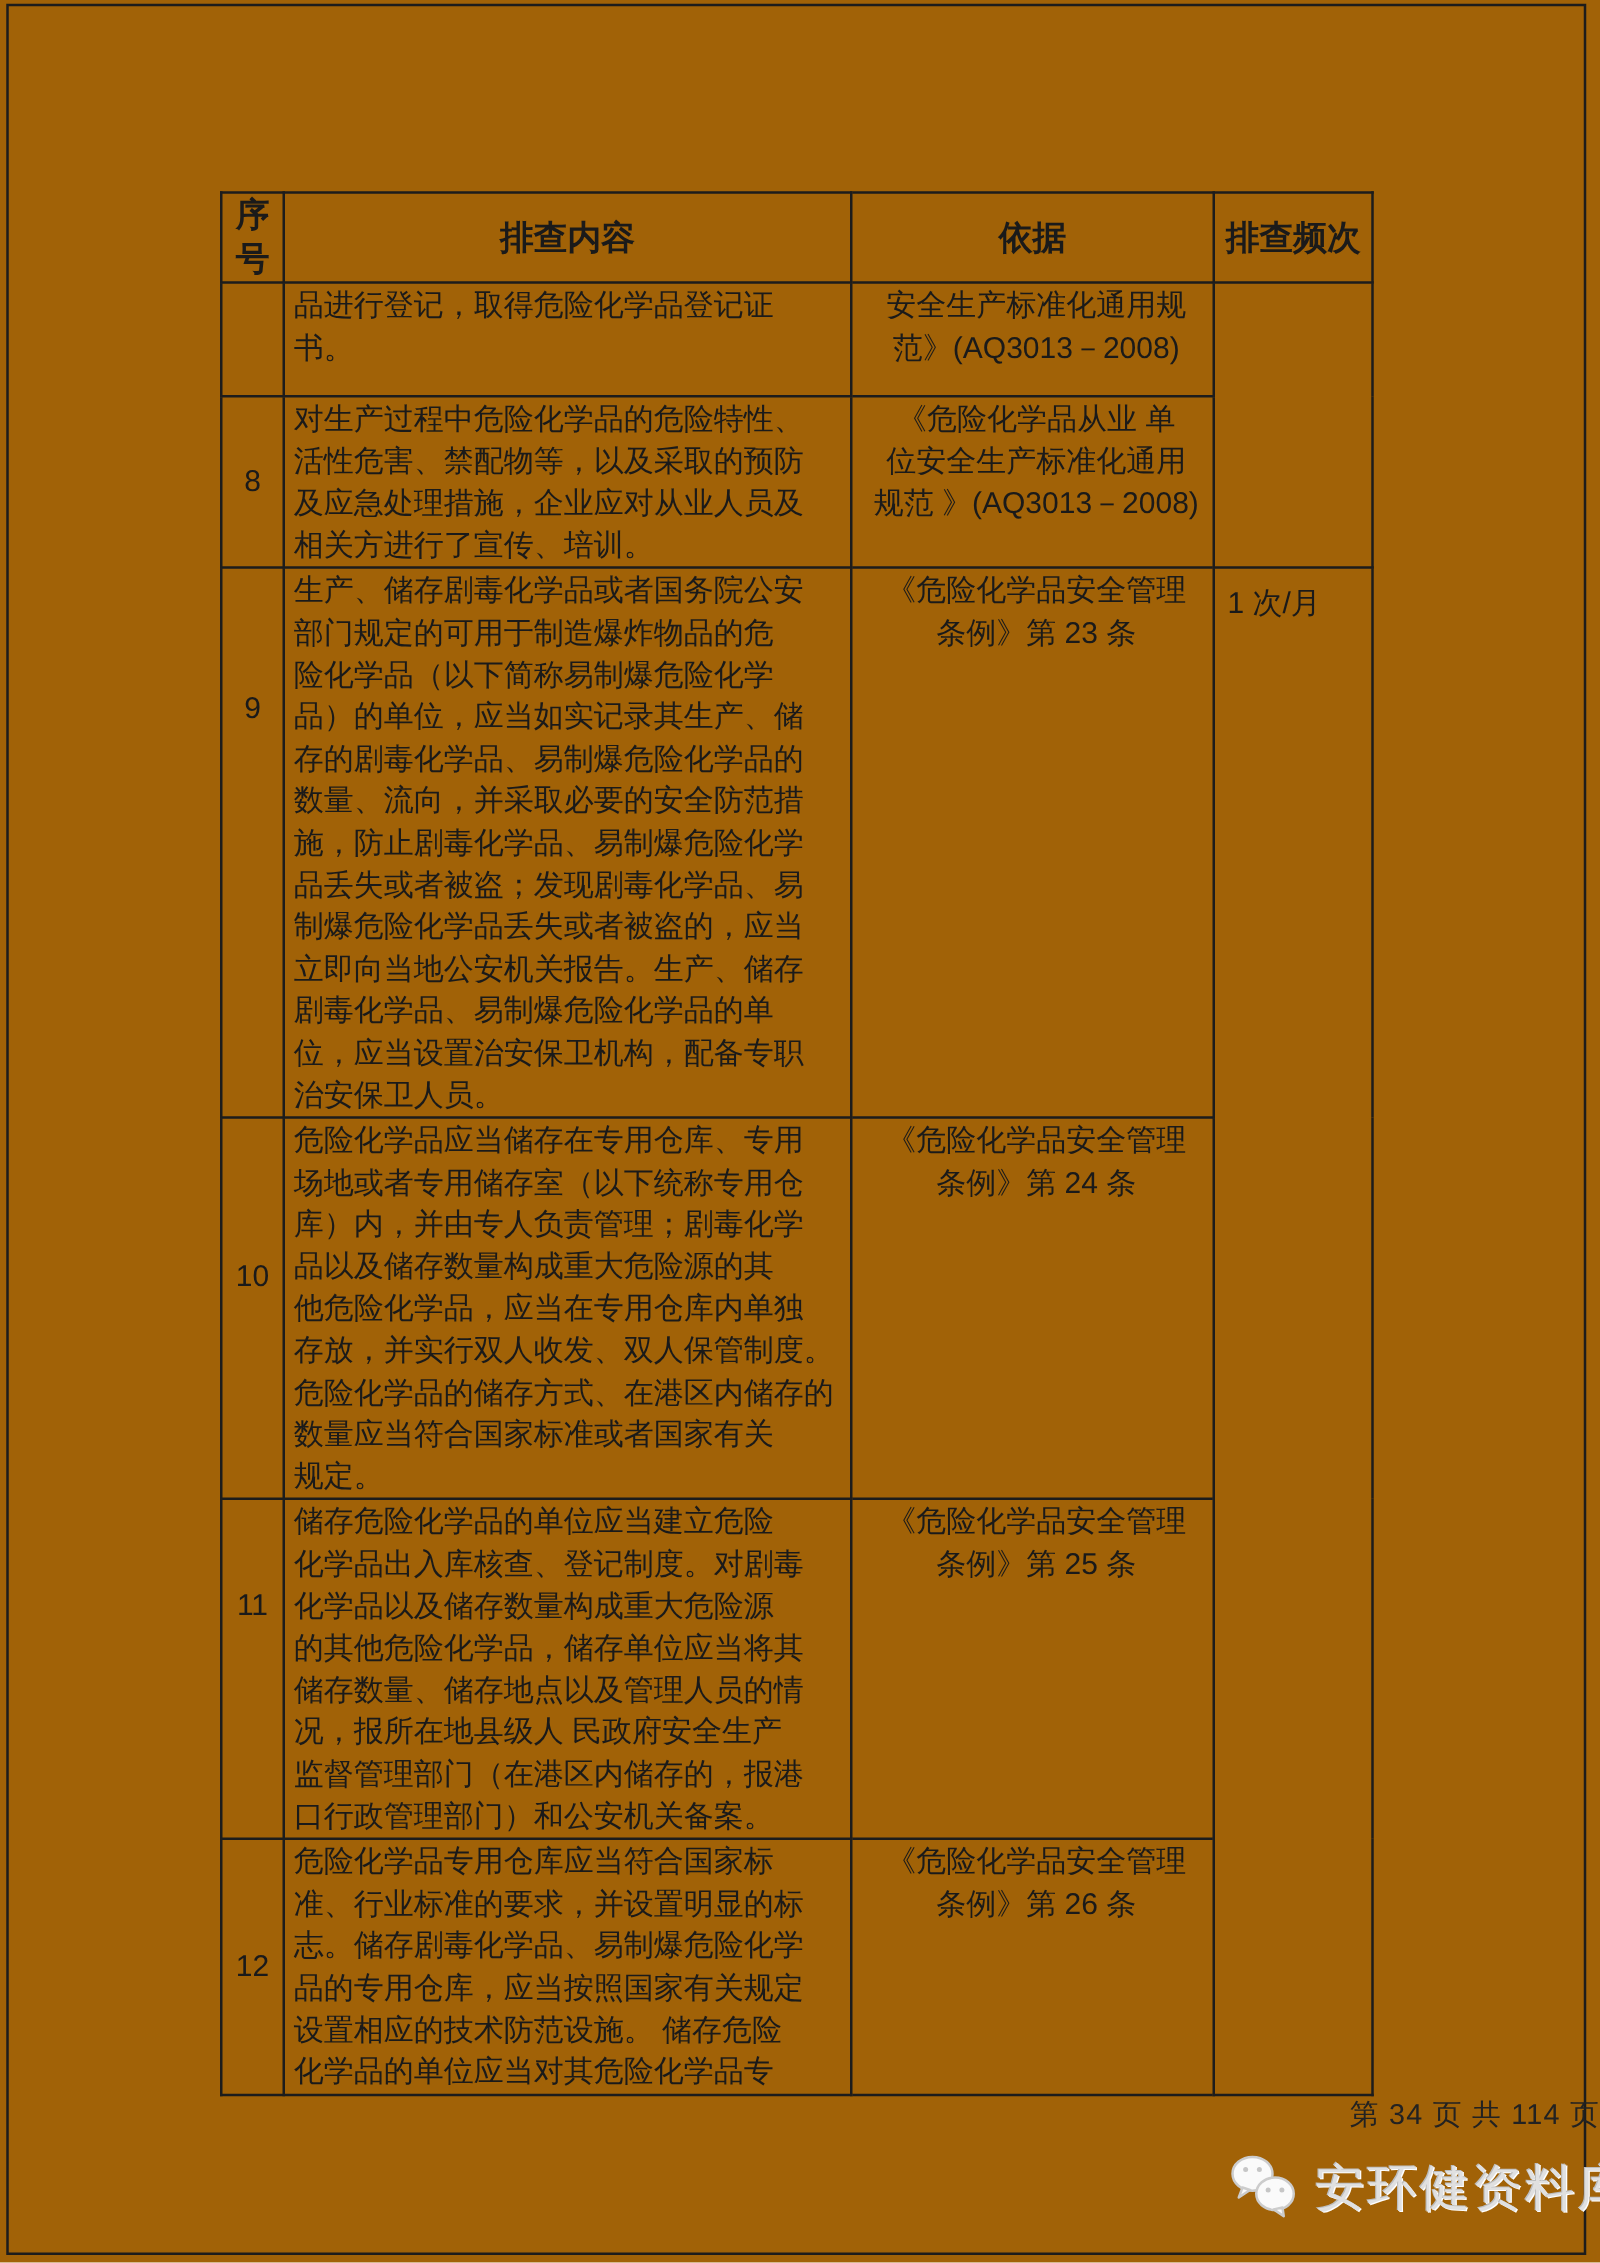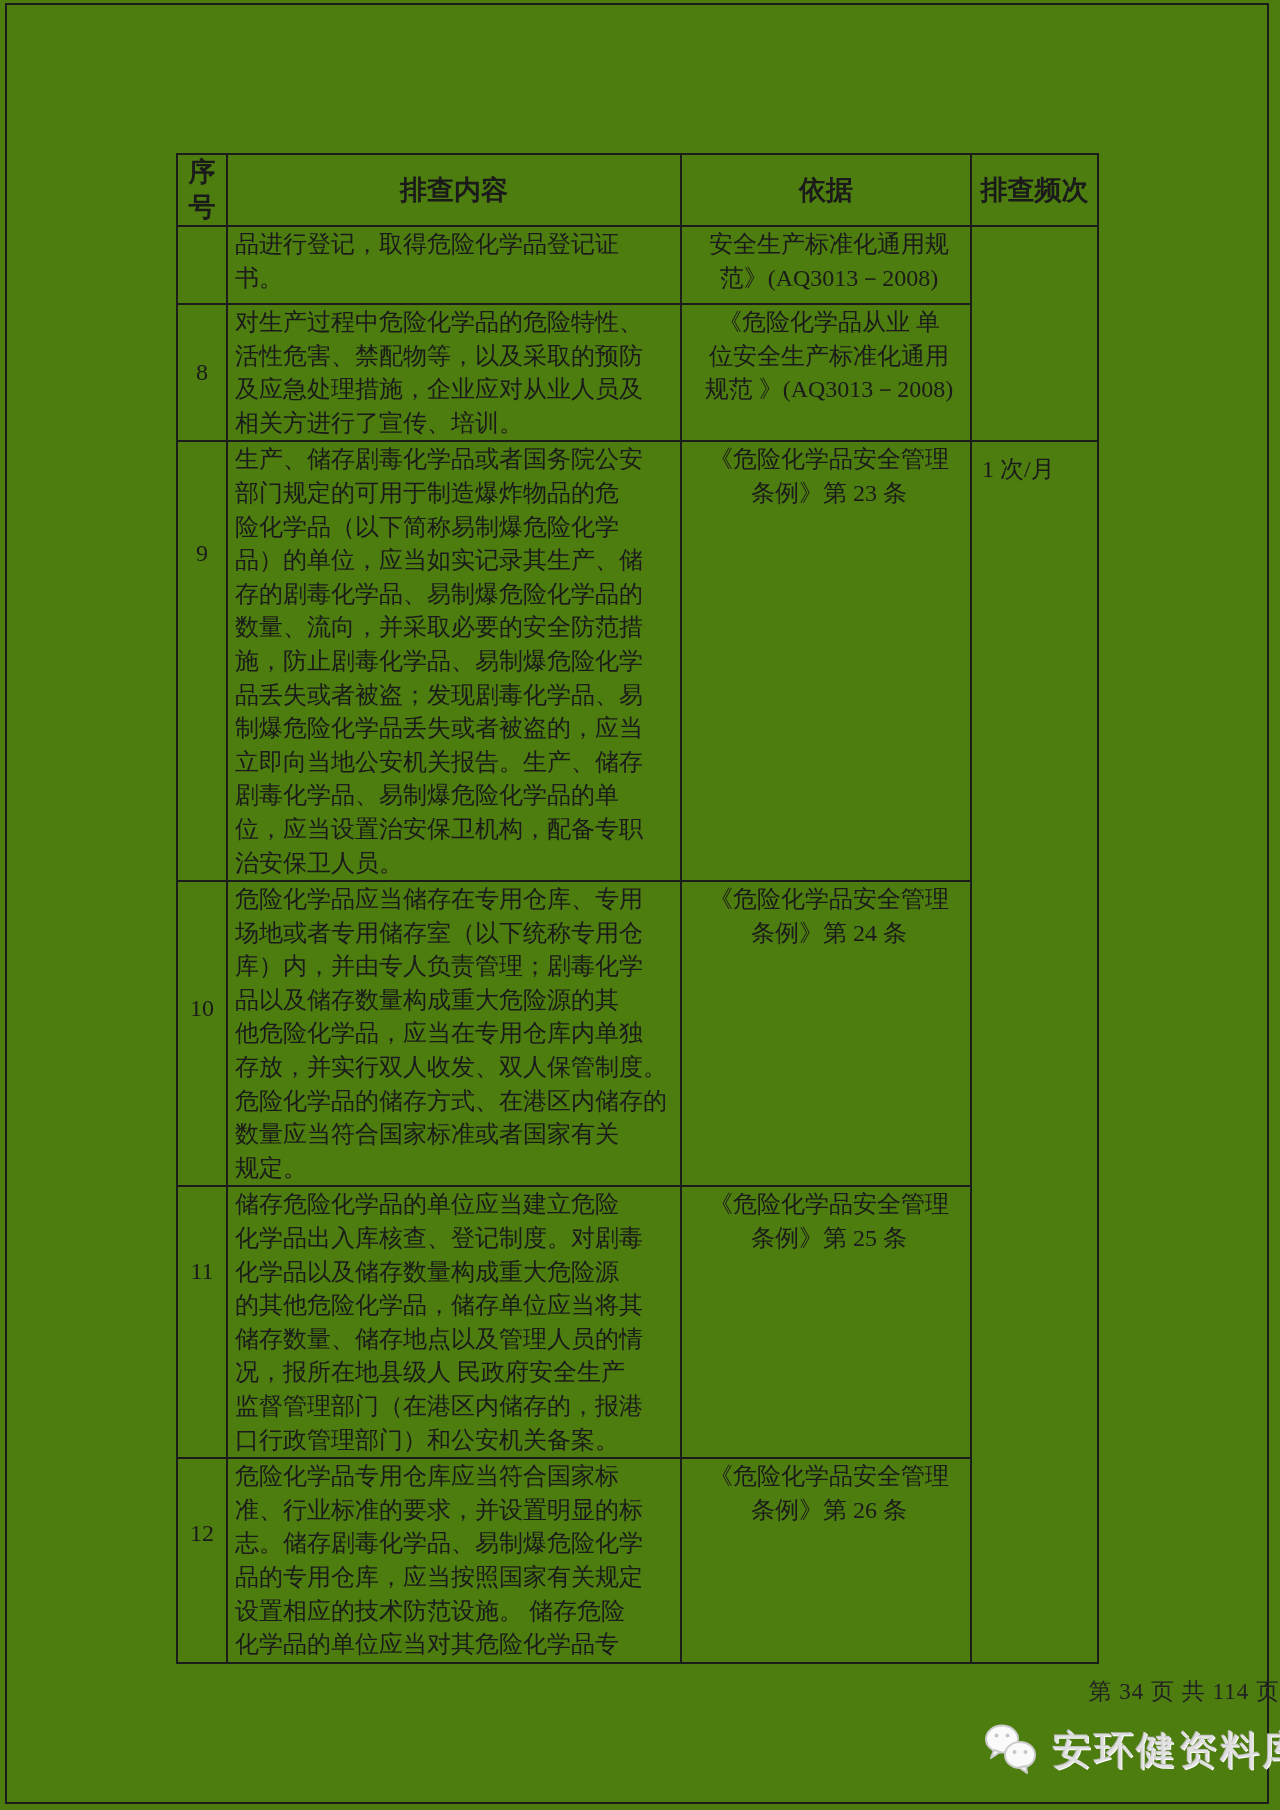--- a/index.html
+++ b/index.html
@@ -1,18 +1,18 @@
 <!DOCTYPE html>
 <html><head>
 <meta charset="utf-8">
 <style>
   html,body{margin:0;padding:0;background:#ffffff;}
   .page{
-    position:relative;width:1280px;height:1810px;background:#4d7c0f;
-    font-family:Liberation Serif, serif;color:#1a1a1a;overflow:hidden;
+    position:relative;width:1280px;height:1810px;background:#a16207;
+    font-family:Liberation Sans, sans-serif;color:#1a1a1a;overflow:hidden;
   }
   .frame{
     position:absolute;left:5px;top:3px;width:1264px;height:1801px;
     border:2px solid #1c1c1c;box-sizing:border-box;
   }
   table.audit{
     position:absolute;left:176px;top:153px;width:921px;
     border-collapse:collapse;table-layout:fixed;
   }
   table.audit th,table.audit td{border:2px solid #1c1c1c;box-sizing:border-box;}
@@ -22,21 +22,21 @@
   }
   th.th-freq{padding:0 12px;}
   table.audit td{font-size:24px;line-height:33.6px;vertical-align:top;}
   td.content{padding:1px 4px 0 7px;white-space:pre-line;text-align:left;}
   td.basis{padding:1px 4px 0 10px;white-space:pre-line;text-align:center;}
   td.num{text-align:center;padding:0;}
   td.num.mid{vertical-align:middle;}
   td.num.pt9{padding-top:95px;}
   td.num.pt10{padding-top:110px;margin-top:44px;}
   td.num.pt11{padding-top:68px;}
-  td.num.pt12{padding-top:58px;}
+  td.num.pt12{padding-top:85px;}
   td.freq{padding:11px 4px 0 10px;}
   .footer{
     position:absolute;left:0;top:1676px;width:100%;text-align:right;
     font-size:23px;color:#222222;letter-spacing:1px;
   }
   .watermark{
     position:absolute;left:982px;top:1722px;height:56px;
     display:flex;align-items:center;gap:8px;
   }
   .wm-text{
@@ -60,21 +60,21 @@
         <col style="width:127px">
     </colgroup>
     <tbody>
       <tr style="height:71px">
         <th>序号</th>
         <th>排查内容</th>
         <th>依据</th>
         <th class="th-freq">排查频次</th>
       </tr>
 
-      <tr style="height:78px">
+      <tr style="height:91px">
         <td class="num"></td>
         <td class="content">品进行登记，取得危险化学品登记证
 书。</td>
         <td class="basis">安全生产标准化通用规
 范》(AQ3013－2008)</td>
         <td class="freq" rowspan="2"></td>
       </tr>
 
       <tr style="height:135px">
         <td class="num mid">8</td>

